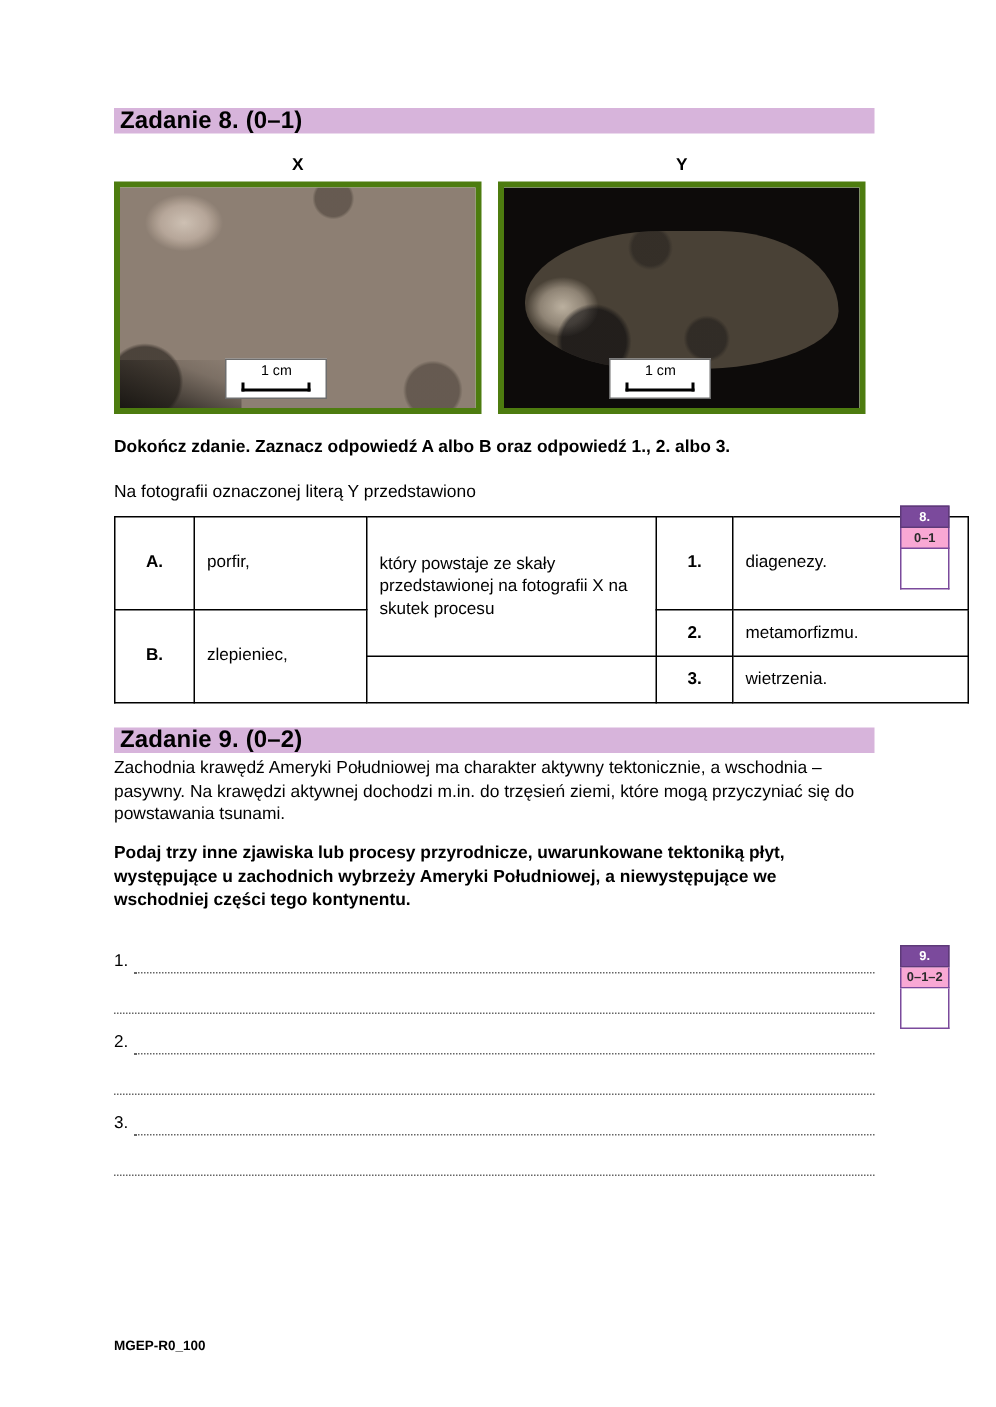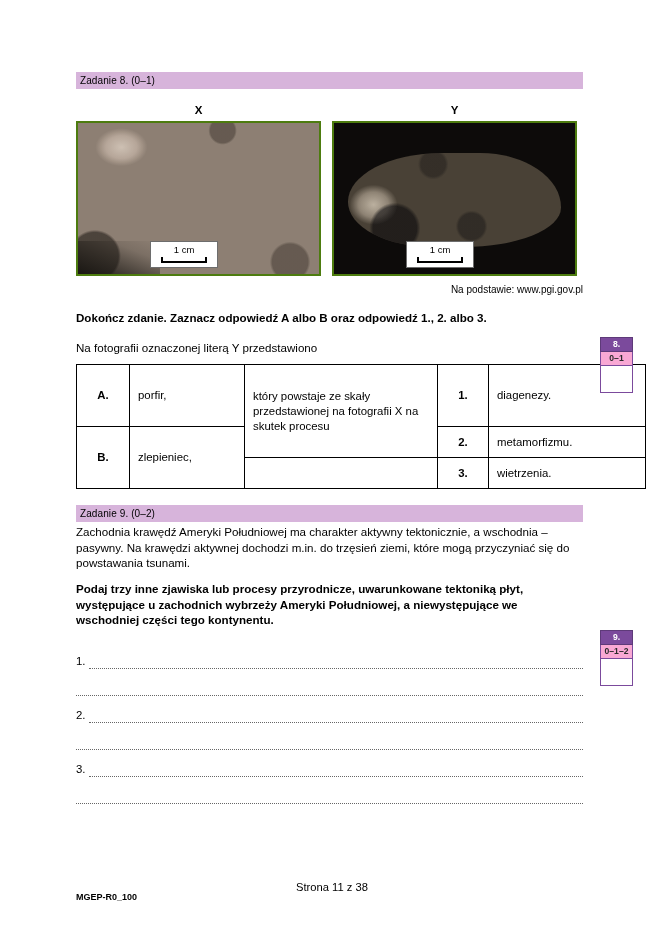--- a/index.html
+++ b/index.html
@@ -27,22 +27,22 @@
   .content {
     position: absolute;
     left: 76px;
     top: 72px;
     width: 507px;
   }
 
   
   .task-band {
     background: #d7b4db;
-    font-size: 10px;
-    font-weight: normal;
+    font-size: 16px;
+    font-weight: bold;
     line-height: 15px;
     padding: 1px 0 1px 4px;
     letter-spacing: 0.1px;
   }
 
   .body-text {
     font-size: 11.6px;
     line-height: 15.6px;
     margin-top: 2px;
   }
@@ -68,21 +68,21 @@
     font-size: 11.5px;
     font-weight: bold;
     line-height: 14px;
     margin-bottom: 4px;
   }
 
   .photo-frame {
     position: relative;
     width: 100%;
     height: 155px;
-    border: 2px solid #4d7c0f;
+    border: 4px solid #4d7c0f;
     box-sizing: border-box;
     overflow: hidden;
   }
 
   
   .photo-x-bg {
     position: absolute; inset: 0;
     background:
       radial-gradient(ellipse 26px 19px at 18% 16%, #cdbfb1 0%, #b6a597 60%, #8e7f72 100%),
       radial-gradient(ellipse 22px 16px at 42% 10%, #d6c8b8 0%, #b9aa9a 65%, #8d8073 100%),
@@ -309,21 +309,20 @@
           </div>
           <div class="scalebar">
             <div class="scalebar-label">1 cm</div>
             <div class="scalebar-rule"></div>
           </div>
         </div>
       </div>
 
     </div>
 
-    <div class="source-line">Na podstawie: www.pgi.gov.pl</div>
 
     <div class="spacer-12"></div>
     <div class="body-text bold">Dokończ zdanie. Zaznacz odpowiedź A albo B oraz odpowiedź 1., 2. albo 3.</div>
     <div class="spacer-12"></div>
     <div class="body-text">Na fotografii oznaczonej literą Y przedstawiono</div>
 
     <table class="ans-table">
       <tbody>
         <tr>
           <td class="col-letter cell-tall">A.</td>
@@ -388,15 +387,14 @@
     <div class="score-blank"></div>
   </div>
 
   <div class="score-box" id="score-box-9">
     <div class="score-head">9.</div>
     <div class="score-range">0–1–2</div>
     <div class="score-blank"></div>
   </div>
 
   <div class="footer-code">MGEP-R0_100</div>
-  <div class="footer-page">Strona 11 z 38</div>
 
 </div>
 
 </body></html>

